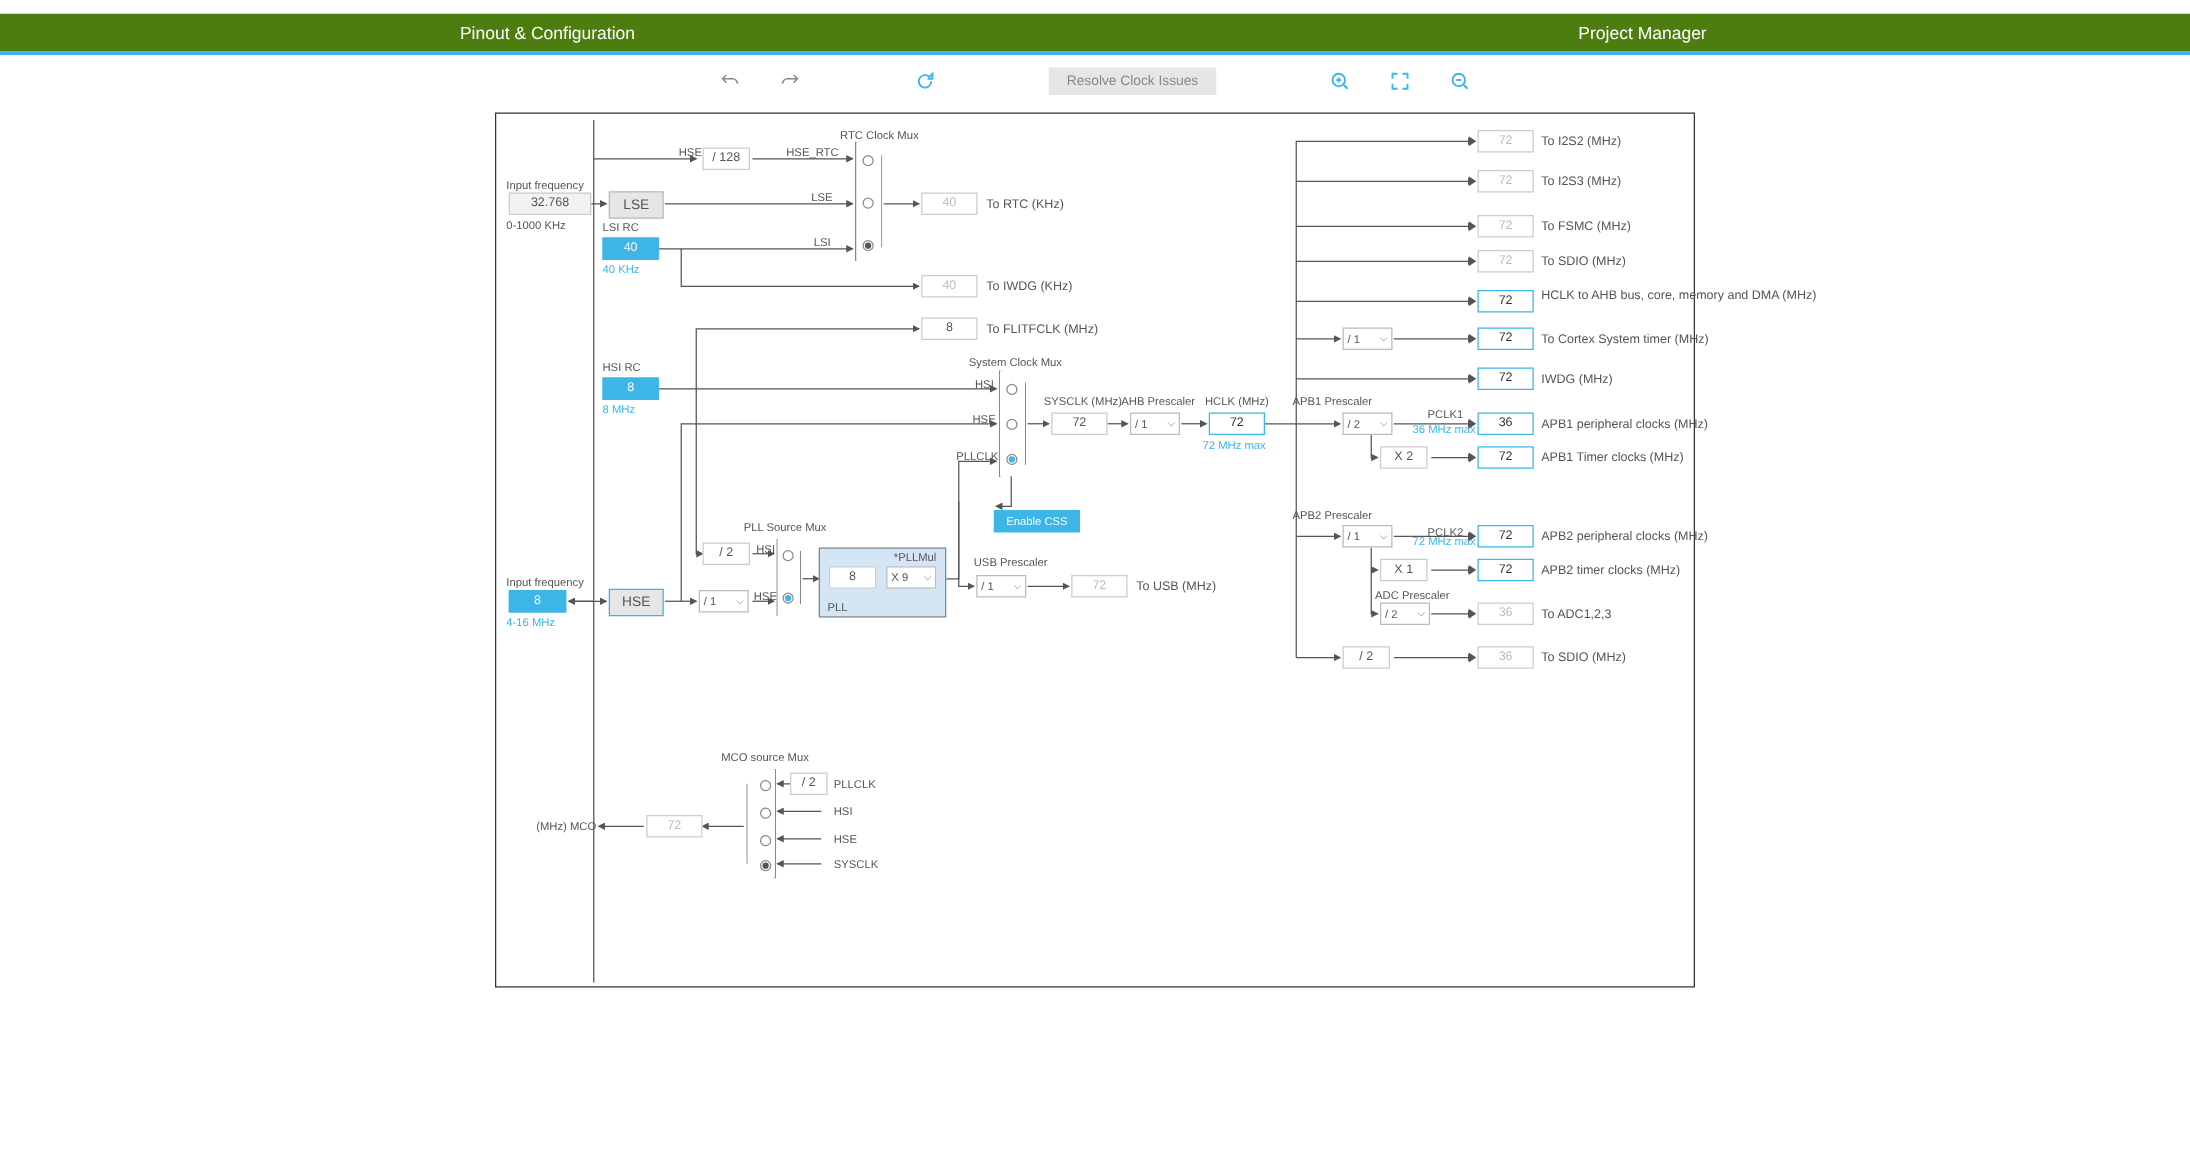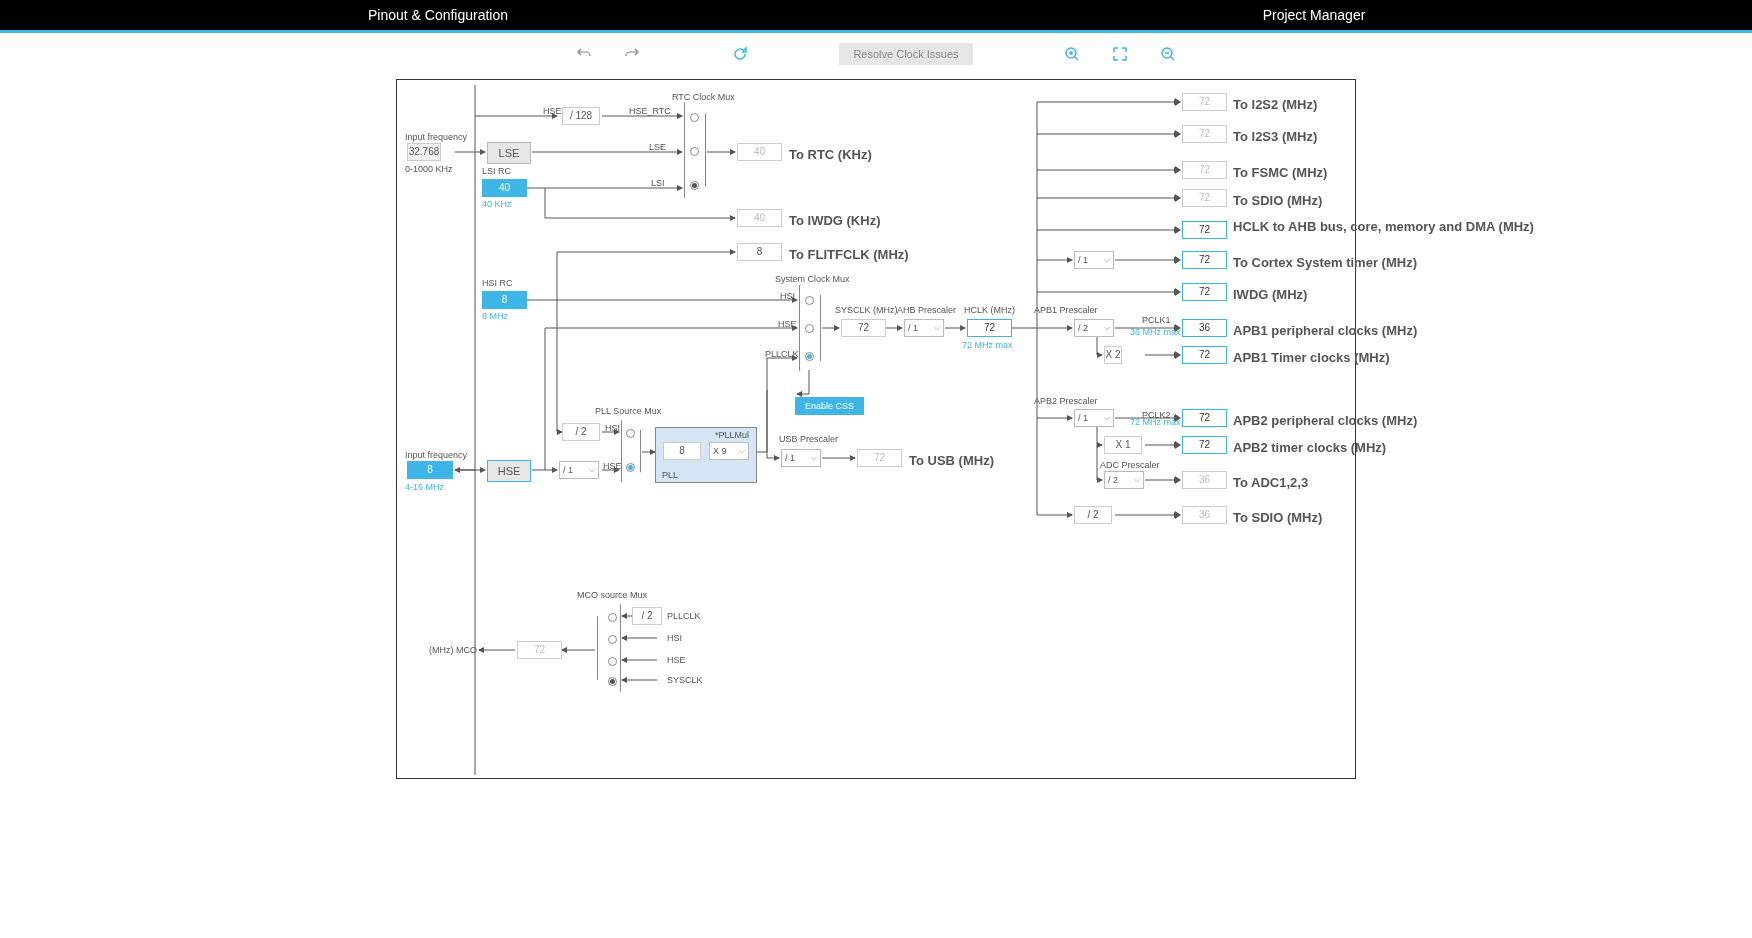--- a/index.html
+++ b/index.html
@@ -1,21 +1,21 @@
 <!DOCTYPE html>
 <html><head>
 <meta charset="utf-8">
 <style>
   * { box-sizing: border-box; margin: 0; padding: 0; }
   body { font-family: Arial, sans-serif; font-size: 10px; background: #fff; width: 1752px; }
   
   
   .tabs { display: flex; width: 100%; border-bottom: 3px solid #3db5e6; }
   .tab { flex: 1; text-align: center; padding: 7px 0; font-size: 14px; cursor: pointer; }
-  .tab.dark { background: #000000; color: #fff; }
+  .tab.dark { background: #4d7c0f; color: #fff; margin-top: 11px; }
   .tab.active { background: #3db5e6; color: #fff; }
   
   
   .toolbar { display: flex; justify-content: center; align-items: center; gap: 30px; padding: 10px 0 6px; }
   .toolbar .icon-btn { width: 18px; height: 18px; cursor: pointer; color: #888; display: flex; align-items: center; justify-content: center; }
   .toolbar .icon-btn.blue { color: #3db5e6; }
   .toolbar .resolve-btn { background: #e6e6e6; color: #888; padding: 5px 14px; font-size: 11px; cursor: pointer; }
   
   
   .canvas-wrap { display: flex; justify-content: center; padding: 8px 0; }
@@ -35,21 +35,21 @@
   .big-label-box { position: absolute; border: 1px solid #bbb; background: #e6e6e6; text-align: center; font-size: 11px; color: #555; padding: 4px 8px; }
   .big-label-box.blue-border { border: 1.5px solid #3db5e6; }
   
   .select-box { position: absolute; width: 40px; height: 18px; border: 1px solid #bbb; background: #fff; font-size: 9px; display: flex; align-items: center; justify-content: space-between; padding: 0 3px; color: #555; cursor: pointer; }
   .select-box .chev { font-size: 8px; color: #888; }
   
   .pll-box { position: absolute; background: #d4e6f5; border: 1px solid #888; }
   
   .enable-css-btn { position: absolute; background: #3db5e6; color: #fff; font-size: 9px; padding: 4px 10px; cursor: pointer; }
   
-  .out-label { position: absolute; font-size: 13px; color: #555; white-space: nowrap; font-weight: bold; }
+  .out-label { position: absolute; font-size: 10px; color: #555; white-space: nowrap; }
   
   .tri-r { position: absolute; width: 0; height: 0; border-top: 4px solid transparent; border-bottom: 4px solid transparent; border-left: 6px solid #555; }
 </style>
 </head>
 <body>
 
 <div class="tabs">
   <div class="tab dark">Pinout &amp; Configuration</div>
   <div class="tab dark">Project Manager</div>
 </div>
@@ -203,21 +203,21 @@
   <div style="position:absolute;left:5px;top:78px;width:9px;height:9px;border:1px solid #888;border-radius:50%">
           <div style="position:absolute;width:5px;height:5px;background:#555;border-radius:50%;top:1px;left:1px"></div>
         </div>
 </div>
 <div class="input-box disabled" style="left:340px;top:63px">40</div>
 <div class="out-label" style="left:392px;top:67px">To RTC (KHz)</div>
 <div class="input-box disabled" style="left:340px;top:129px">40</div>
 <div class="out-label" style="left:392px;top:133px">To IWDG (KHz)</div>
 
 <div class="lbl" style="left:8px;top:52px">Input frequency</div>
-<div class="input-box" style="left:10px;top:63px;width:34px">32.768</div>
+<div class="input-box" style="left:10px;top:63px;width:66px">32.768</div>
 <div class="lbl" style="left:8px;top:84px">0-1000 KHz</div>
 <div class="big-label-box" style="left:90px;top:62px;width:44px">LSE</div>
 
 <div class="lbl" style="left:85px;top:86px">LSI RC</div>
 <div class="input-box blue-bg" style="left:85px;top:99px">40</div>
 <div class="lbl blue" style="left:85px;top:119px">40 KHz</div>
 
 <div class="input-box white" style="left:340px;top:163px">8</div>
 <div class="out-label" style="left:392px;top:167px">To FLITFCLK (MHz)</div>
 
@@ -310,21 +310,21 @@
 
 <div class="lbl" style="left:637px;top:225px">APB1 Prescaler</div>
 <div class="select-box" style="left:677px;top:239px">
         <span>/ 2</span>
         <span class="chev">⌵</span>
       </div>
 <div class="lbl" style="left:745px;top:235px">PCLK1</div>
 <div class="lbl blue" style="left:733px;top:247px">36 MHz max</div>
 <div class="input-box active-blue" style="left:785px;top:239px">36</div>
 <div class="out-label" style="left:836px;top:243px">APB1 peripheral clocks (MHz)</div>
-<div class="input-box white" style="left:707px;top:266px;width:18px">X 2</div>
+<div class="input-box white" style="left:707px;top:266px;width:38px">X 2</div>
 <div class="input-box active-blue" style="left:785px;top:266px">72</div>
 <div class="out-label" style="left:836px;top:270px">APB1 Timer clocks (MHz)</div>
 
 <div class="lbl" style="left:637px;top:316px">APB2 Prescaler</div>
 <div class="select-box" style="left:677px;top:329px">
         <span>/ 1</span>
         <span class="chev">⌵</span>
       </div>
 <div class="lbl" style="left:745px;top:330px">PCLK2</div>
 <div class="lbl blue" style="left:733px;top:337px">72 MHz max</div>

